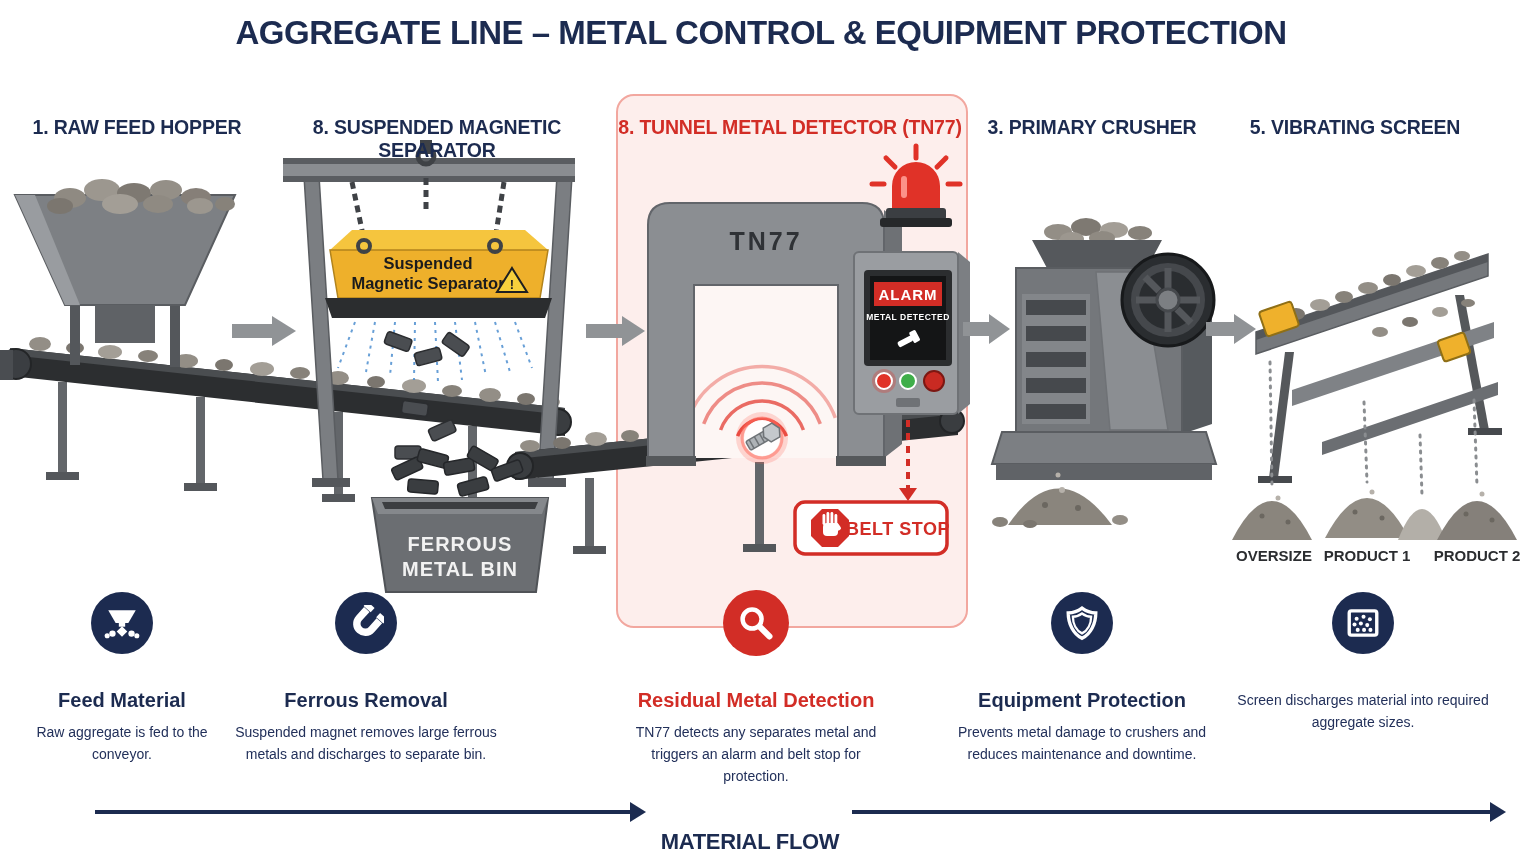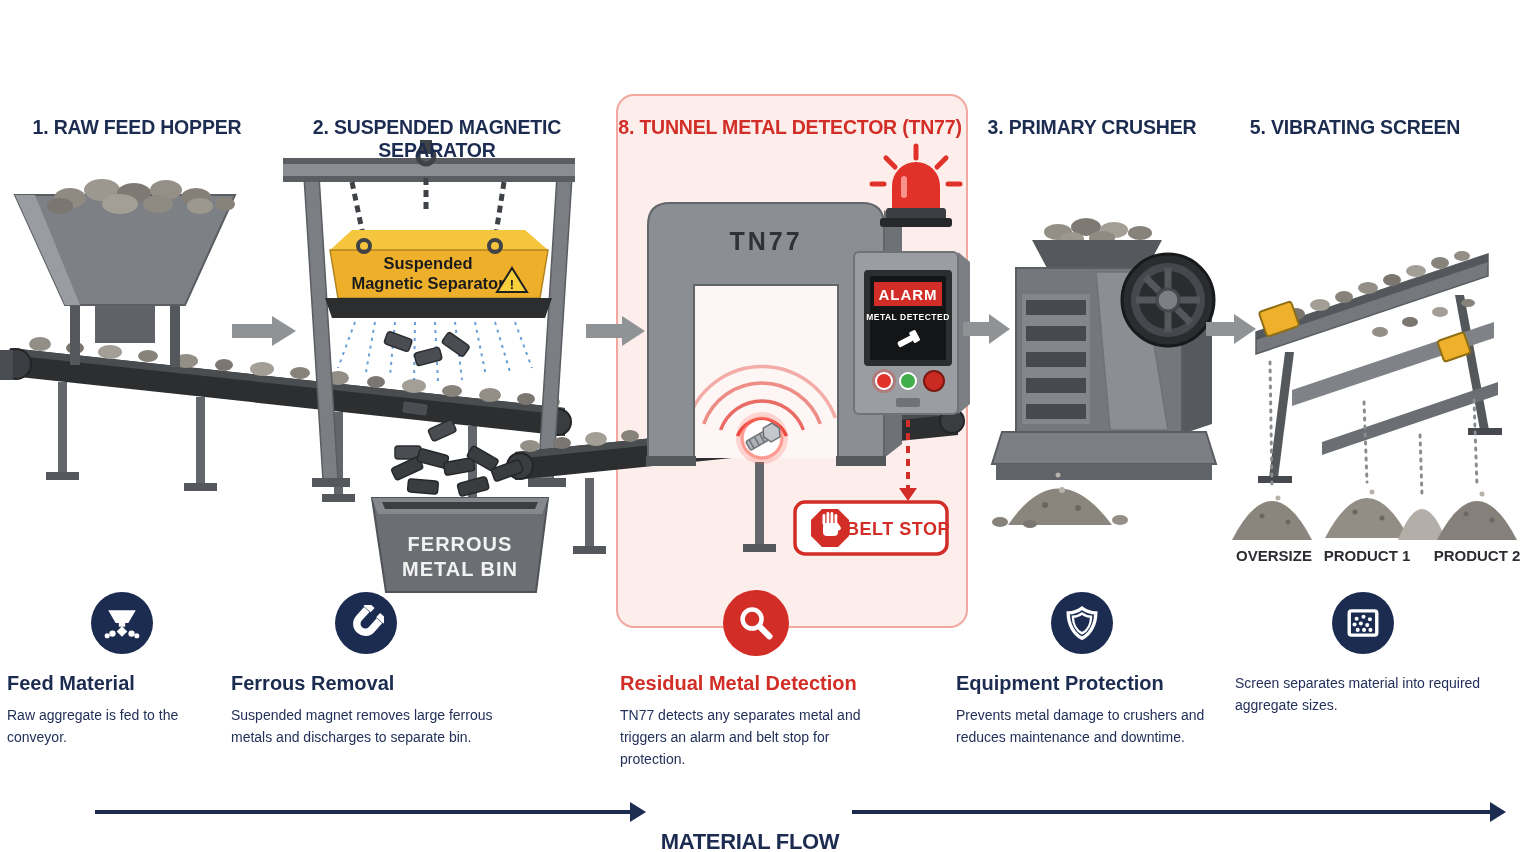--- a/index.html
+++ b/index.html
@@ -20,38 +20,39 @@
   svg.scene{position:absolute;left:0;top:0;z-index:2;pointer-events:none;}
 
   .stage-label{position:absolute;top:116px;width:360px;text-align:center;z-index:3;
     font-size:19.5px;font-weight:800;letter-spacing:-.2px;color:var(--navy);}
   .stage-label.red{color:var(--red);}
 
   .icon-circle{position:absolute;top:592px;width:62px;height:62px;border-radius:50%;
     background:var(--navy);display:flex;align-items:center;justify-content:center;z-index:3;}
   .icon-circle.red{background:var(--red);width:66px;height:66px;top:590px;}
 
-  .card{position:absolute;top:672px;z-index:3;}
+  .card{position:absolute;top:689px;text-align:center;z-index:3;}
   .card h3{margin:0 0 9px;font-size:20px;font-weight:800;color:var(--navy);}
   .card.red h3{color:var(--red);}
   .card p{margin:0;font-size:14px;line-height:1.58;color:#22305a;font-weight:500;}
 
   .flow-line{position:absolute;top:810px;height:4px;background:var(--navy);z-index:3;}
   .flow-head{position:absolute;top:802px;width:0;height:0;z-index:3;
     border-top:10px solid transparent;border-bottom:10px solid transparent;border-left:16px solid var(--navy);}
   .flow-label{position:absolute;top:797px;left:655px;width:190px;text-align:center;z-index:3;
     font-size:22px;font-weight:800;letter-spacing:-.3px;color:var(--navy);margin-top:32px;}
 
   text{font-family:"Liberation Sans","DejaVu Sans",sans-serif;}
 </style>
 </head>
 <body>
 
 <div class="canvas">
 
+  <div class="page-title">AGGREGATE LINE – METAL CONTROL &amp; EQUIPMENT PROTECTION</div>
 
   <div class="hl-box"></div>
 
   <svg class="scene" width="1522" height="852" viewBox="0 0 1522 852">
     <defs>
       <clipPath id="tunnelOpen">
           <rect x="694" y="285" width="144" height="173"></rect>
         </clipPath>
     </defs>
 
@@ -367,21 +368,21 @@
       <rect x="586" y="324" width="36" height="14"></rect>
         <polygon points="622,316 622,346 645,331"></polygon>
       <rect x="963" y="322" width="26" height="14"></rect>
         <polygon points="989,314 989,344 1010,329"></polygon>
       <rect x="1206" y="322" width="28" height="14"></rect>
         <polygon points="1234,314 1234,344 1256,329"></polygon>
     </g>
   </svg>
 
   <div class="stage-label" style="left:-43px">1. RAW FEED HOPPER</div>
-  <div class="stage-label" style="left:257px">2. SUSPENDED MAGNETIC SEPARATOR</div>
+  <div class="stage-label" style="left:257px">8. SUSPENDED MAGNETIC SEPARATOR</div>
   <div class="stage-label red" style="left:610px">8. TUNNEL METAL DETECTOR (TN77)</div>
   <div class="stage-label" style="left:912px">3. PRIMARY CRUSHER</div>
   <div class="stage-label" style="left:1175px">5. VIBRATING SCREEN</div>
 
   <div class="icon-circle" style="left:91px">
     <svg viewBox="-17 -17 34 34" width="36" height="36">
       <polygon points="-13,-12 13,-12 6,0 -6,0" fill="#fff"></polygon>
       <rect x="-3" y="0" width="6" height="3.5" fill="#fff"></rect>
       <polygon points="0,3 5,8 0,13 -5,8" fill="#fff"></polygon>
       <circle cx="-9" cy="10" r="3" fill="#fff"></circle>
@@ -436,21 +437,21 @@
   </div>
   <div class="card red" style="left:620px;width:272px">
     <h3>Residual Metal Detection</h3>
     <p>TN77 detects any separates metal and triggers an alarm and belt stop for protection.</p>
   </div>
   <div class="card" style="left:956px;width:252px">
     <h3>Equipment Protection</h3>
     <p>Prevents metal damage to crushers and reduces maintenance and downtime.</p>
   </div>
   <div class="card" style="left:1235px;width:256px">
-    <p>Screen separates material into required aggregate sizes.</p>
+    <p>Screen discharges material into required aggregate sizes.</p>
   </div>
 
   <div class="flow-line" style="left:95px;width:535px"></div>
   <div class="flow-head" style="left:630px"></div>
   <div class="flow-label">MATERIAL FLOW</div>
   <div class="flow-line" style="left:852px;width:638px"></div>
   <div class="flow-head" style="left:1490px"></div>
 
 </div>
 

